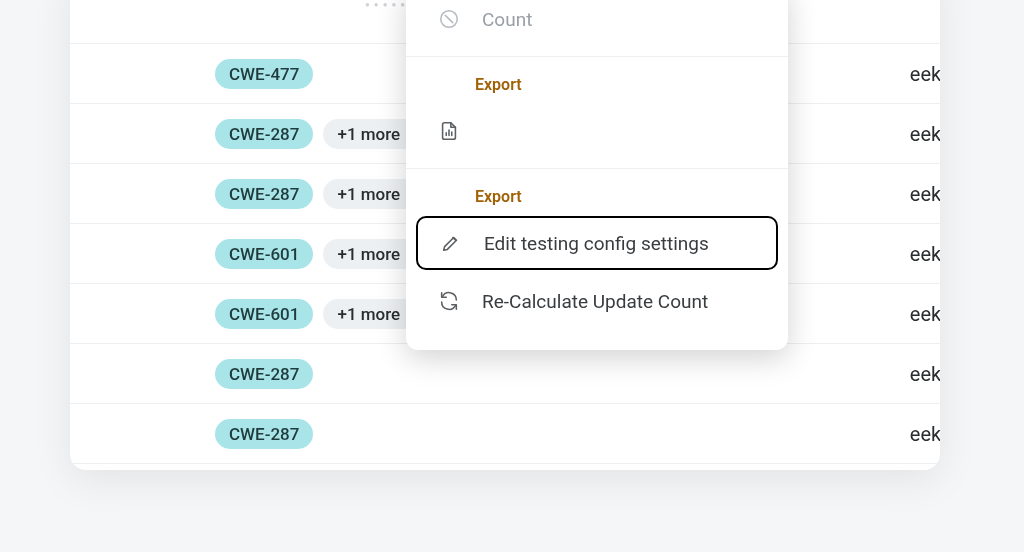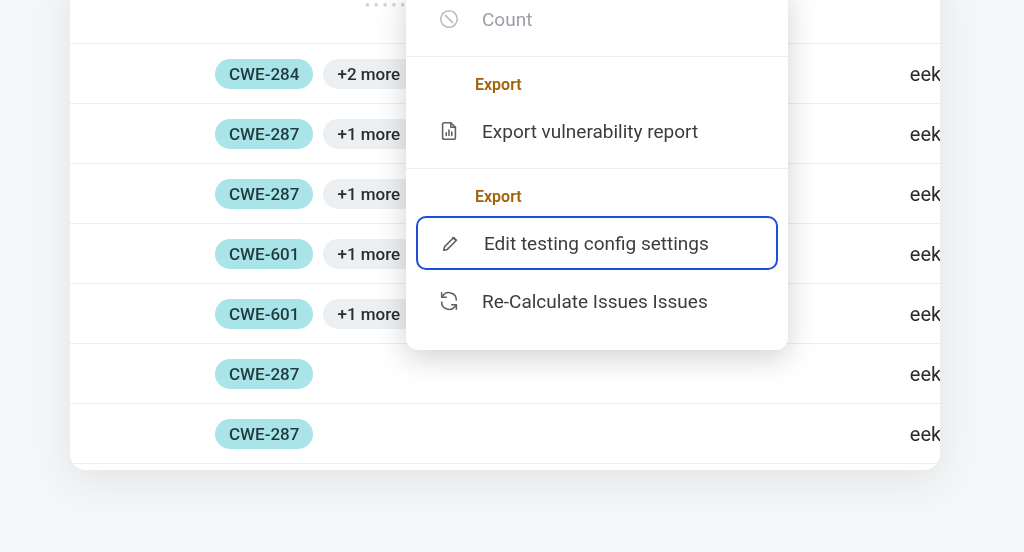--- a/index.html
+++ b/index.html
@@ -20,21 +20,21 @@
   .row0 .cell-cat { visibility: hidden; }
   .row0 { border-bottom: none; }
   .row0a { height: 14px; border-bottom: 1px solid #eceeef; }
   .drag-dots { margin-left: 150px; color: #d0d4d8; letter-spacing: 4px; font-size: 8px; }
 
   .menu { position: absolute; left: 406px; top: -16px; width: 382px; background: #ffffff; border-radius: 12px; box-shadow: 0 8px 30px rgba(0,0,0,0.18); padding: 4px 0 18px 0; }
   .menu-sep { height: 1px; background: #edeff1; margin: 10px 0 0 0; }
   .menu-header { font-size: 16px; font-weight: 600; color: #a16207; padding: 18px 24px 6px 41px; margin-left: 28px; }
   .menu-item { display: flex; align-items: center; gap: 22px; height: 54px; padding: 0 22px; font-size: 19px; color: #3a3d40; cursor: pointer; border-radius: 10px; margin: 4px 10px; }
   .menu-item.stop { color: #9aa0a6; }
-  .menu-item.focused { border: 2px solid #1d4ed8; }
+  .menu-item.focused { border: 2px solid #000000; }
   .icon { width: 22px; height: 22px; flex: 0 0 22px; display: inline-flex; align-items: center; justify-content: center; }
   .icon svg { width: 22px; height: 22px; stroke: #5c6065; fill: none; stroke-width: 1.7; stroke-linecap: round; stroke-linejoin: round; }
   .menu-item.stop .icon svg { stroke: #b7bcc2; }
 </style>
 </head>
 <body>
 
 <div class="canvas">
   <div class="card">
     <div class="table">
@@ -46,22 +46,21 @@
         </div>
         <div class="cell-count"></div>
         <div class="cell-gap"></div>
         <div class="cell-time"></div>
       </div>
       <div class="row0a"></div>
 
       <div class="row">
         <div class="cell-cat"></div>
         <div class="cell-tags">
-          <span class="tag main">CWE-284</span>
-          <span class="tag more last">+2 more</span>
+          <span class="tag main">CWE-477</span>
         </div>
         <div class="cell-count"></div>
         <div class="cell-gap"></div>
         <div class="cell-time">eeks ago</div>
       </div>
 
       <div class="row">
         <div class="cell-cat">on</div>
         <div class="cell-tags">
           <span class="tag main">CWE-287</span>
@@ -149,21 +148,20 @@
     <div class="menu-item">
       <span class="icon">
         <svg viewBox="0 0 24 24">
             <path d="M14 3H7a2 2 0 0 0-2 2v14a2 2 0 0 0 2 2h10a2 2 0 0 0 2-2V8z"></path>
             <path d="M14 3v5h5"></path>
             <line x1="9" y1="17" x2="9" y2="14"></line>
             <line x1="12" y1="17" x2="12" y2="11"></line>
             <line x1="15" y1="17" x2="15" y2="13"></line>
           </svg>
       </span>
-      <span>Export vulnerability report</span>
     </div>
     <div class="menu-sep"></div>
     <div class="menu-header">Export</div>
     <div class="menu-item focused">
       <span class="icon">
         <svg viewBox="0 0 24 24">
             <path d="M4 20l4-1 10-10-3-3L5 16z"></path>
             <path d="M14 6l3 3"></path>
           </svg>
       </span>
@@ -171,16 +169,16 @@
     </div>
     <div class="menu-item">
       <span class="icon">
         <svg viewBox="0 0 24 24">
             <path d="M20 11A8 8 0 0 0 5 7"></path>
             <polyline points="4 3 4 8 9 8"></polyline>
             <path d="M4 13a8 8 0 0 0 15 4"></path>
             <polyline points="20 21 20 16 15 16"></polyline>
           </svg>
       </span>
-      <span>Re-Calculate Issues Issues</span>
+      <span>Re-Calculate Update Count</span>
     </div>
   </div>
 </div>
 
 </body></html>

